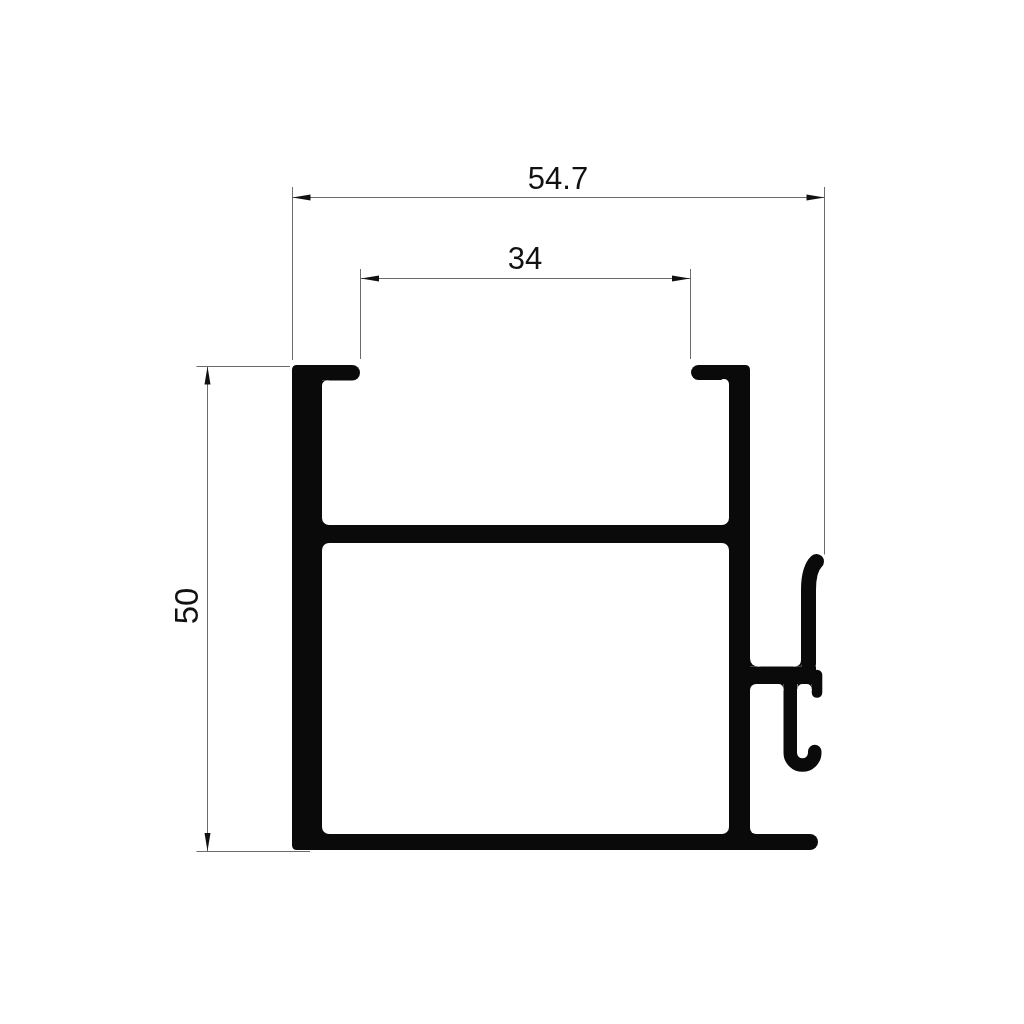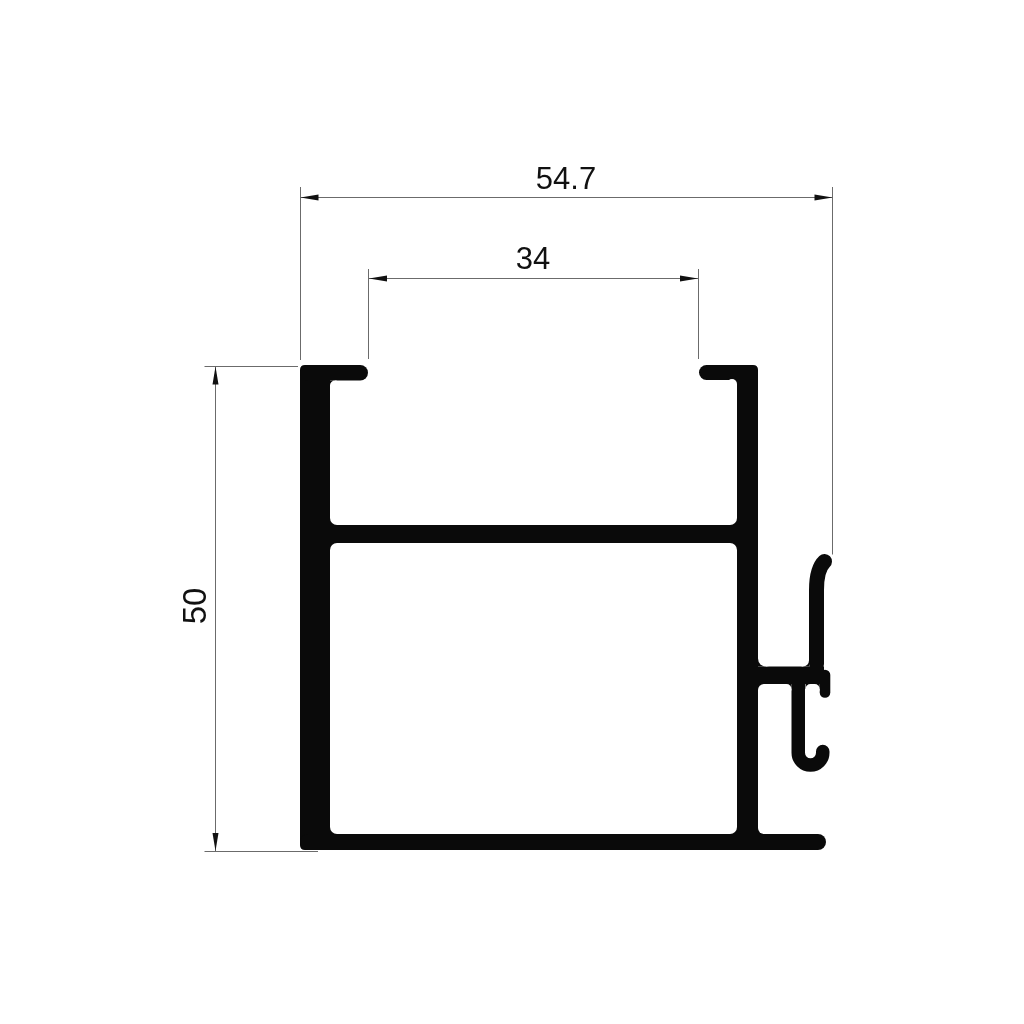--- a/index.html
+++ b/index.html
@@ -1,16 +1,16 @@
 <!DOCTYPE html>
 <html><head>
 <meta charset="utf-8">
 <style>
   html,body{margin:0;padding:0;background:#ffffff;}
-  .page{width:904px;height:1024px;position:relative;background:#ffffff;overflow:hidden;padding-left:8px;}
+  .page{width:904px;height:1024px;position:relative;background:#ffffff;overflow:hidden;}
   svg{display:block;}
   text{font-family:"Liberation Sans", sans-serif;fill:#111;}
 </style>
 </head>
 <body>
 
 <div class="page">
 <svg width="1024" height="1024" viewBox="0 0 1024 1024">
 
   <rect x="0" y="0" width="1024" height="1024" fill="#ffffff"></rect>

